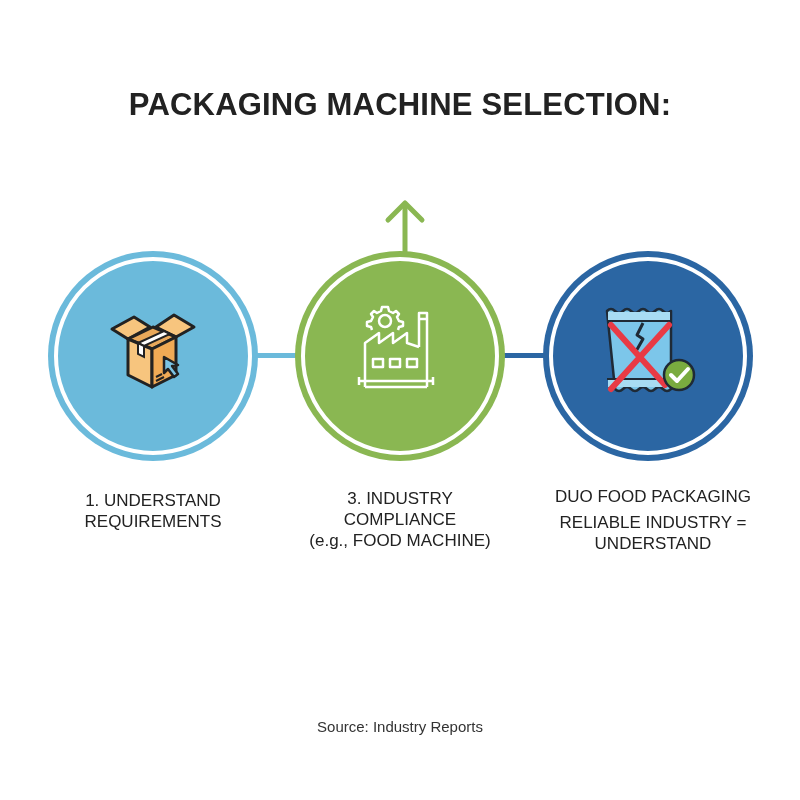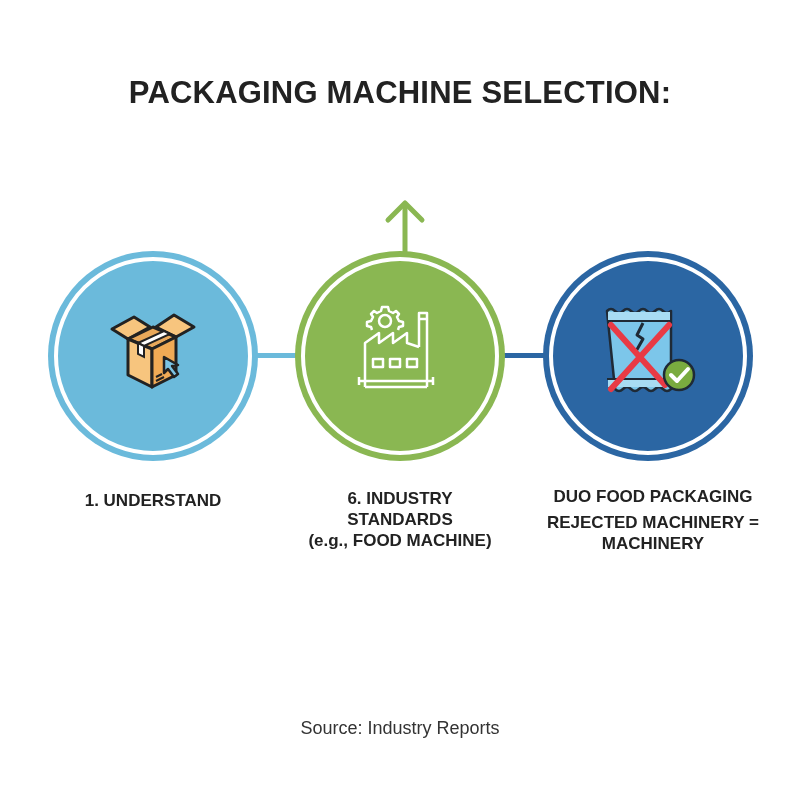--- a/index.html
+++ b/index.html
@@ -7,40 +7,40 @@
       width: 800px; height: 800px; background: #ffffff;
       position: relative; overflow: hidden;
       font-family: "Liberation Sans", "DejaVu Sans", sans-serif;
       color: #222222;
     }
     .title {
       position: absolute; left: 0; top: 74px; width: 800px;
       text-align: center; font-weight: bold; font-size: 31px;
       line-height: 38px; color: #222222; letter-spacing: 0.2px;
     }
-    .title div { display: block; }
+    .title div { display: block; margin-top: 12px; }
     .diagram { position: absolute; left: 0; top: 0; width: 800px; height: 800px; }
     .connector { position: absolute; height: 5px; top: 353px; }
     .circle {
       position: absolute; width: 210px; height: 210px; border-radius: 50%;
       box-sizing: border-box;
     }
     .circle .inner {
       position: absolute; left: 6px; top: 6px; right: 6px; bottom: 6px;
       border-radius: 50%; border: 4px solid #fff; box-sizing: border-box;
     }
     .icon { position: absolute; }
     .label {
-      position: absolute; text-align: center; font-weight: bold;
+      position: absolute; text-align: center; font-weight: normal;
       font-size: 17px; line-height: 21px; color: #222222;
     }
     .label div { display: block; }
     .source {
       position: absolute; left: 0; width: 800px; top: 718px;
-      text-align: center; font-size: 18px; color: #333333;
+      text-align: center; font-size: 15px; color: #333333;
     }
   </style>
 </head>
 <body>
 
 <div class="title">
   <div>PACKAGING MACHINE SELECTION:</div>
 </div>
 
 <div class="diagram">
@@ -116,29 +116,30 @@
       <line x1="12" y1="24" x2="66" y2="84" stroke="#e83a45" stroke-width="6" stroke-linecap="round"></line>
       <line x1="70" y1="24" x2="12" y2="88" stroke="#e83a45" stroke-width="6" stroke-linecap="round"></line>
 
       <circle cx="80" cy="74" r="15" fill="#7aab3f" stroke="#1f2a36" stroke-width="2.5"></circle>
       <polyline points="72,74 78,80 89,68" fill="none" stroke="#ffffff" stroke-width="4" stroke-linecap="round" stroke-linejoin="round"></polyline>
     </svg>
   </div>
 
   <div class="label" style="left:48px; top:490px; width:210px;">
     <div>1. UNDERSTAND</div>
+    <div>REQUIREMENTS</div>
   </div>
 
   <div class="label" style="left:290px; top:488px; width:220px;">
-    <div>6. INDUSTRY</div>
-    <div>STANDARDS</div>
+    <div>3. INDUSTRY</div>
+    <div>COMPLIANCE</div>
     <div>(e.g., FOOD MACHINE)</div>
   </div>
 
   <div class="label" style="left:538px; top:486px; width:230px;">
     <div>DUO FOOD PACKAGING</div>
     <div style="height:5px;"></div>
-    <div>REJECTED MACHINERY =</div>
-    <div>MACHINERY</div>
+    <div>RELIABLE INDUSTRY =</div>
+    <div>UNDERSTAND</div>
   </div>
 </div>
 
 <div class="source">Source: Industry Reports</div>
 
 </body></html>

